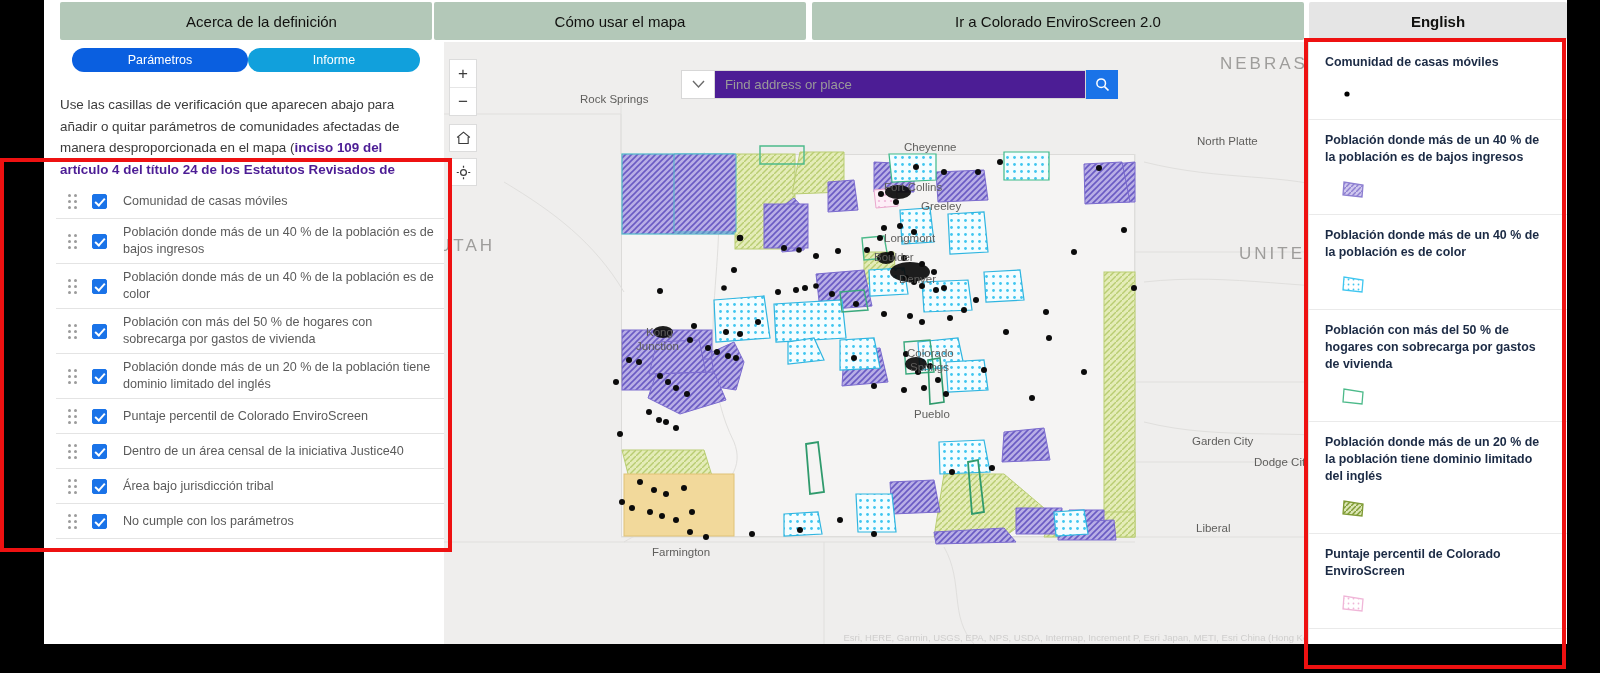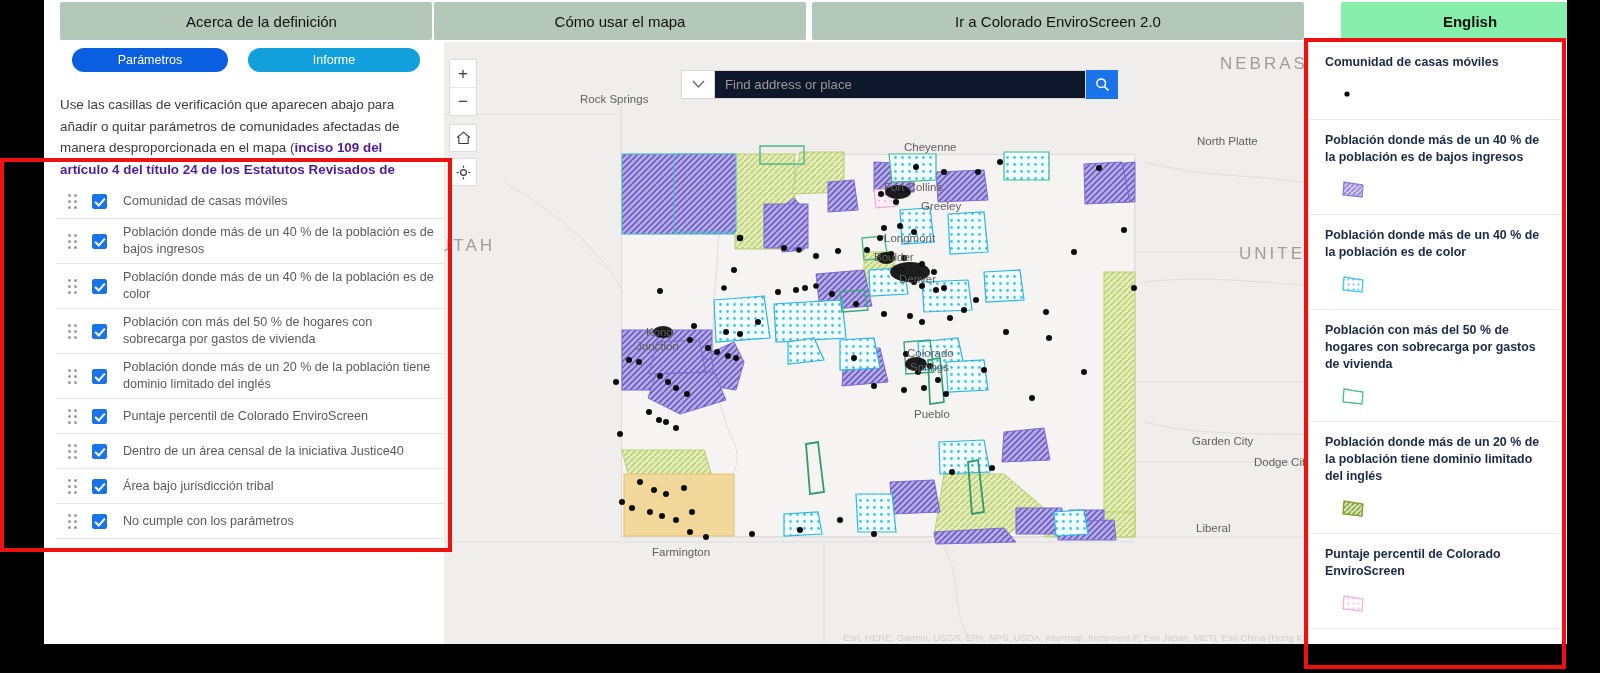--- a/index.html
+++ b/index.html
@@ -25,34 +25,34 @@
   .tab {
     position:absolute; top:2px; height:38px;
     background:#b3c8b8;
     display:flex; align-items:center; justify-content:center;
     font-size:15px; color:#11110f; border-radius:2px;
     cursor:pointer; user-select:none;
   }
   .tab.t1 { left:16px;   width:372px;padding-left:31px; }
   .tab.t2 { left:390px;  width:372px;justify-content:center; }
   .tab.t3 { left:768px;  width:492px; }
-  .tab.t4 { left:1265px; width:258px; background:#86efac; font-weight:bold;margin-left:32px; }
+  .tab.t4 { left:1265px; width:258px; background:#e5e5e5; font-weight:bold; }
 
   
   .leftpanel {
     position:absolute; left:44px; top:42px; width:400px; height:602px;
     background:#fff; z-index:30; overflow:hidden;
   }
   .segbtns { position:absolute; left:28px; top:6px; width:348px; height:24px; }
   .segbtn {
     position:absolute; top:0; height:24px; border-radius:12px;
     display:flex; align-items:center; justify-content:center;
     font-size:12.5px; color:#fff; cursor:pointer; user-select:none;
   }
-  .segbtn.p { left:0;   width:156px; background:#0a5fe0; }
+  .segbtn.p { left:0;   width:176px; background:#0a5fe0; }
   .segbtn.r { left:176px; width:172px; background:#11a0dc; }
 
   .intro {
     position:absolute; left:16px; top:52px; width:372px;
     font-size:13.4px; line-height:21.5px; color:#3b3b3b;
   }
   .intro a { color:#4c1d95; text-decoration:none;font-weight:bold; }
 
   .cklist { position:absolute; left:12px; top:142px; width:388px; }
   .ckrow {
@@ -111,21 +111,21 @@
   
   .searchwrap {
     position:absolute; left:237px; top:28px; width:437px; height:29px;
     display:flex; z-index:20;
   }
   .search-drop {
     width:33px; background:#fff; border:1px solid #d7d7d7; border-right:none;
     display:flex; align-items:center; justify-content:center; cursor:pointer;
   }
   .search-input {
-    flex:1; background:#0f172a; border:1px solid #d7d7d7;
+    flex:1; background:#4c1d95; border:1px solid #d7d7d7;
     display:flex; align-items:center; padding:0 10px;
     font-size:13.2px; color:#9a9a9a;
   }
   .search-btn {
     width:32px; background:#1a73e8;
     display:flex; align-items:center; justify-content:center; cursor:pointer;
   }
 
   
   .ctl {

